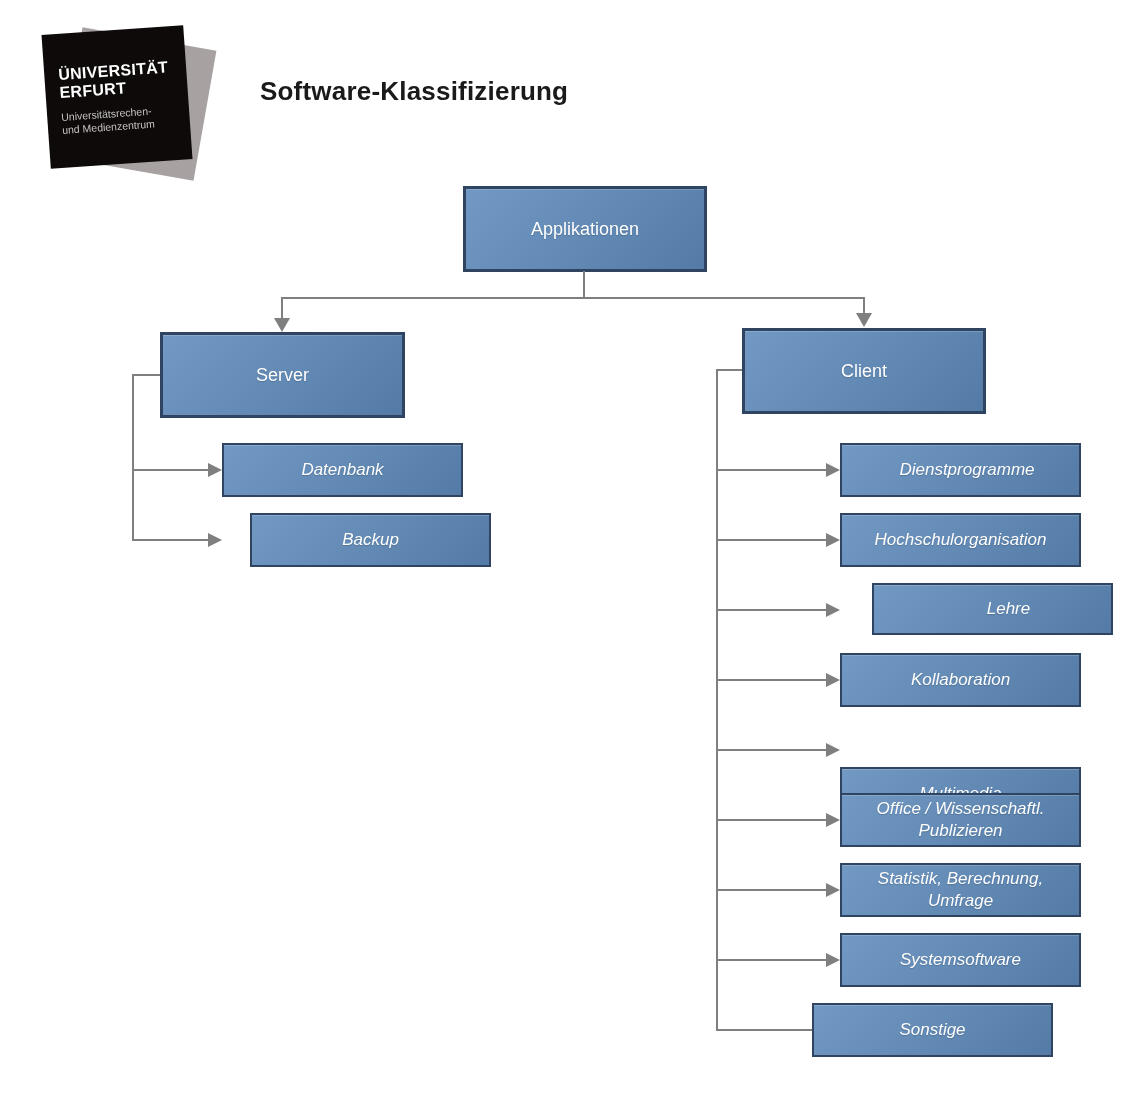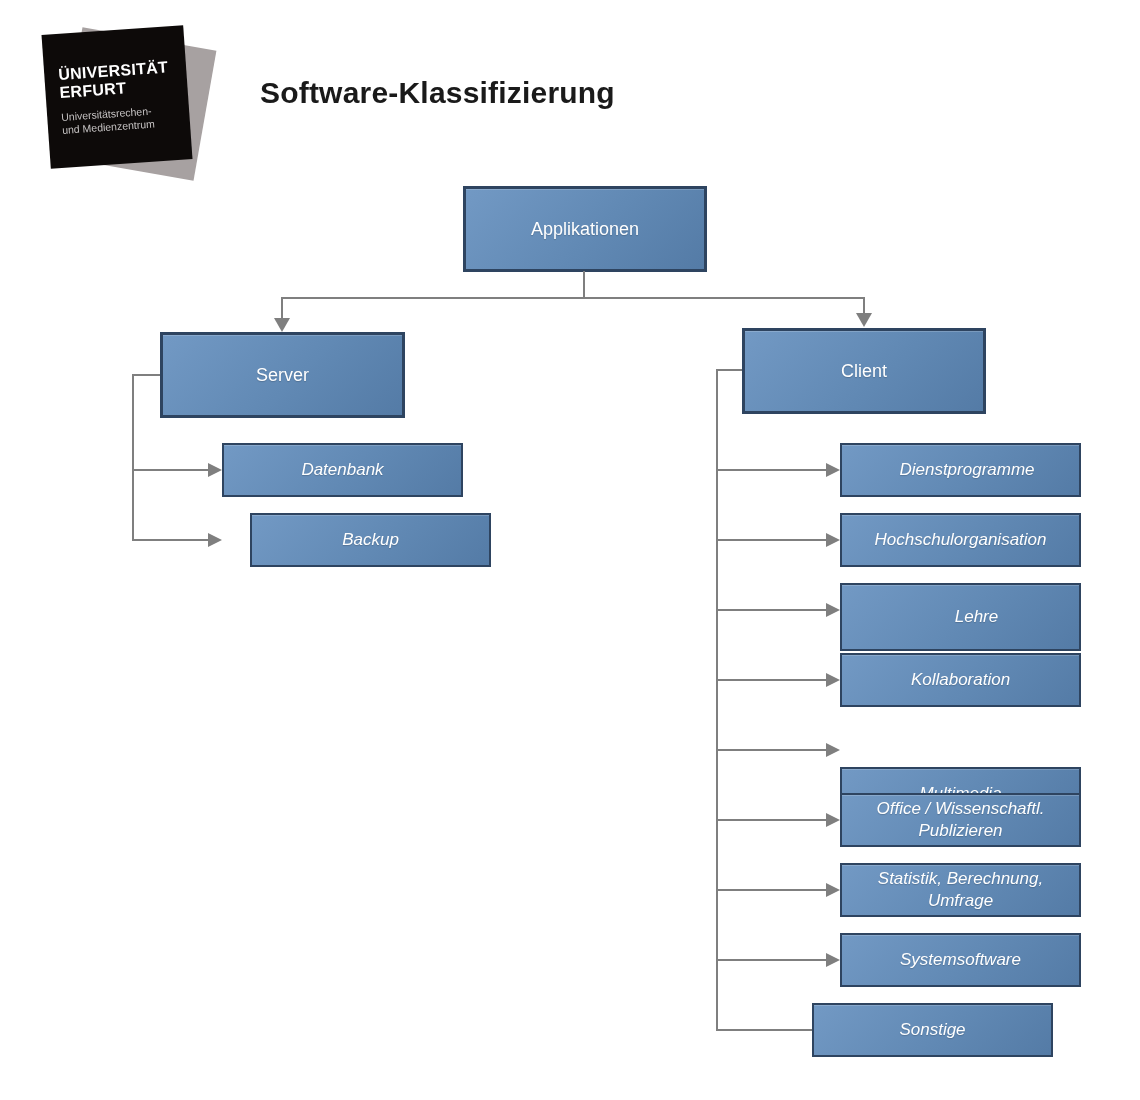--- a/index.html
+++ b/index.html
@@ -15,21 +15,21 @@
 
   
   .logo-wrap{position:absolute;left:40px;top:26px;width:190px;height:160px;}
   .logo-shadow{position:absolute;left:30px;top:12px;width:136px;height:132px;background:#a7a1a1;transform:rotate(10deg);}
   .logo-black{position:absolute;left:6px;top:4px;width:142px;height:134px;background:#0d0a09;transform:rotate(-4deg);
               box-sizing:border-box;padding:32px 0 0 14px;}
   .logo-name{color:#ffffff;font-weight:bold;font-size:16px;line-height:1.12;letter-spacing:0.3px;}
   .logo-dept{margin-top:9px;color:#c6c3c3;font-size:10.5px;line-height:1.3;}
 
   
-  .page-title{position:absolute;left:260px;top:76px;font-size:30px;font-weight:bold;color:#1a1a1a;letter-spacing:0.2px;}
+  .page-title{position:absolute;left:260px;top:76px;font-size:26px;font-weight:bold;color:#1a1a1a;letter-spacing:0.2px;}
 
   
   .node{position:absolute;box-sizing:border-box;display:flex;align-items:center;justify-content:center;
         text-align:center;color:#ffffff;
         background:linear-gradient(135deg,var(--box-fill-light) 0%,var(--box-fill-mid) 55%,var(--box-fill-dark) 100%);
         border:2px solid var(--box-border);
         box-shadow:inset 0 1px 0 rgba(255,255,255,0.18);
         text-shadow:0 1px 1px rgba(0,0,0,0.18);}
   .node.parent{border-width:3px;font-size:18px;}
   .node.child{font-size:17px;line-height:1.28;padding:0 8px;font-style:italic;}
@@ -93,21 +93,21 @@
   <div class="hline" style="left:716px;top:469px;width:111px;"></div>
   <div class="arrow-right" style="left:826px;top:463px;"></div>
   <div class="node child" style="left:840px;top:443px;width:241px;height:54px;padding-left:21px;">Dienstprogramme</div>
 
   <div class="hline" style="left:716px;top:539px;width:111px;"></div>
   <div class="arrow-right" style="left:826px;top:533px;"></div>
   <div class="node child" style="left:840px;top:513px;width:241px;height:54px;">Hochschulorganisation</div>
 
   <div class="hline" style="left:716px;top:609px;width:111px;"></div>
   <div class="arrow-right" style="left:826px;top:603px;"></div>
-  <div class="node child" style="left:840px;top:583px;width:241px;height:68px;padding-left:40px;">Lehre</div>
+  <div class="node child" style="left:872px;top:583px;width:241px;height:52px;padding-left:40px;">Lehre</div>
 
   <div class="hline" style="left:716px;top:679px;width:111px;"></div>
   <div class="arrow-right" style="left:826px;top:673px;"></div>
   <div class="node child" style="left:840px;top:653px;width:241px;height:54px;">Kollaboration</div>
 
   <div class="hline" style="left:716px;top:749px;width:111px;"></div>
   <div class="arrow-right" style="left:826px;top:743px;"></div>
   <div class="node child" style="left:840px;top:723px;width:241px;height:54px;margin-top:44px;">Multimedia</div>
 
   <div class="hline" style="left:716px;top:819px;width:111px;"></div>

